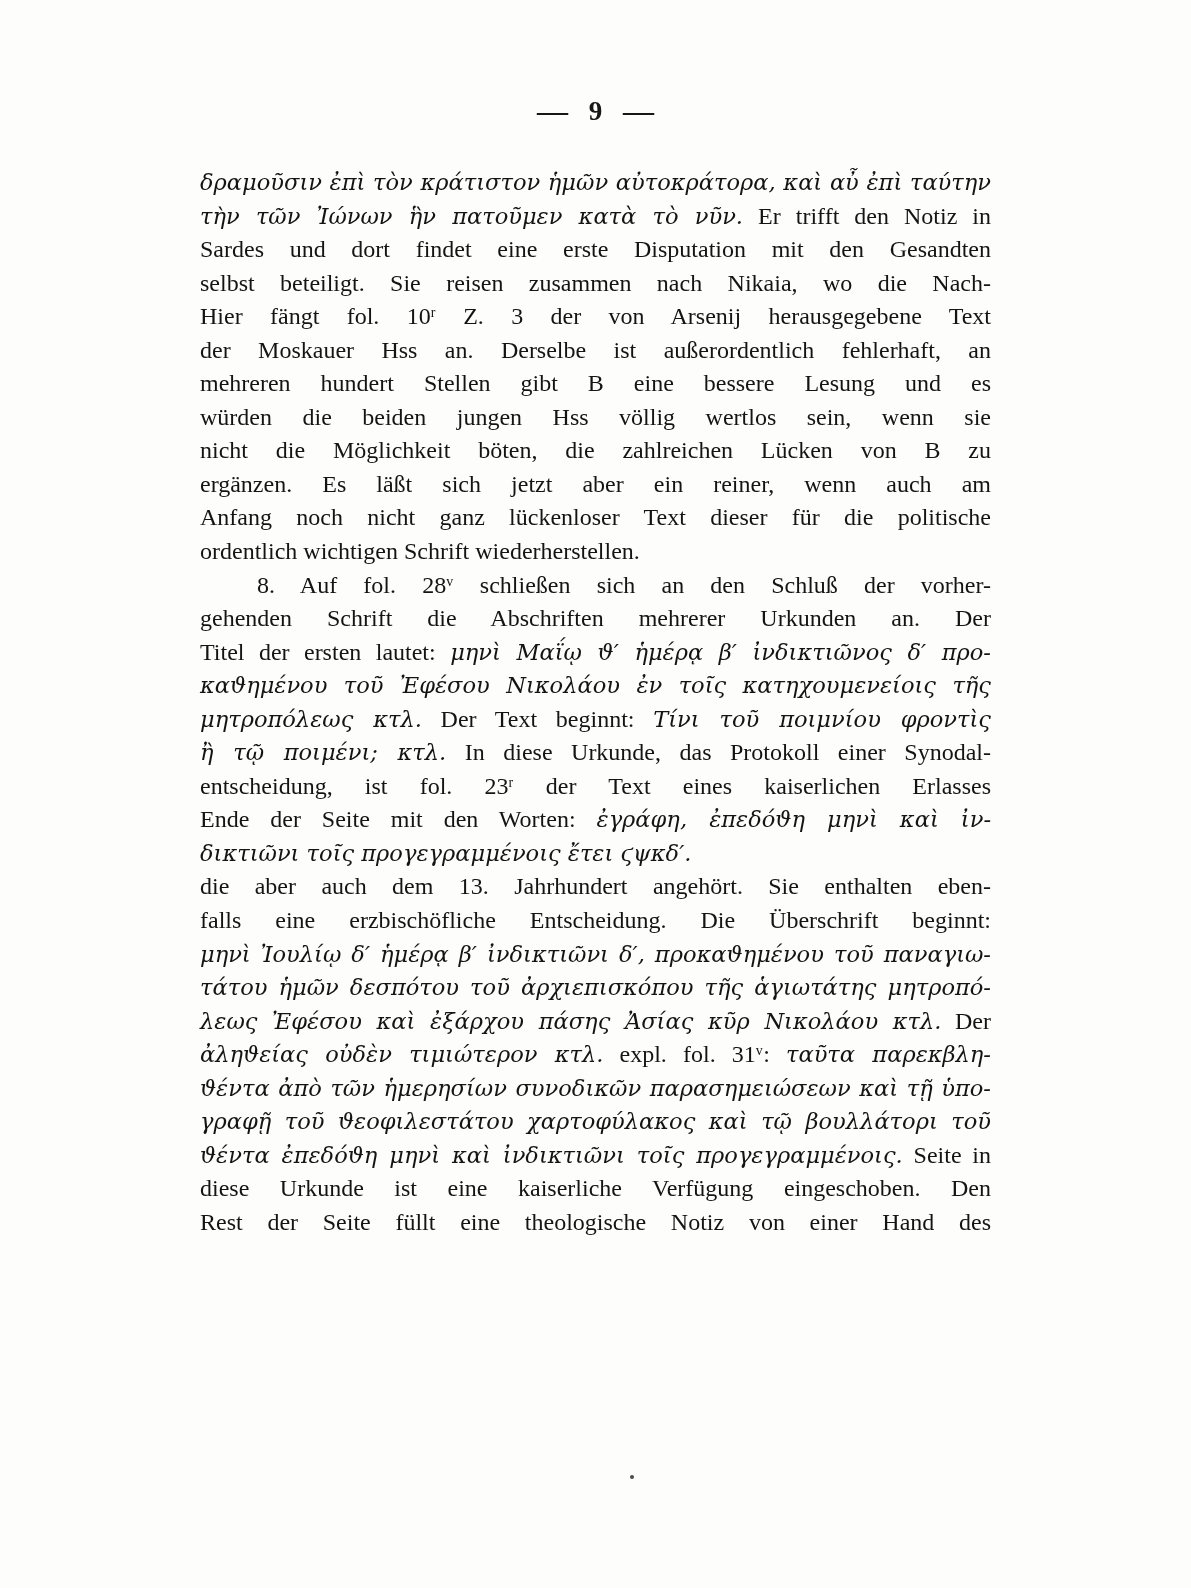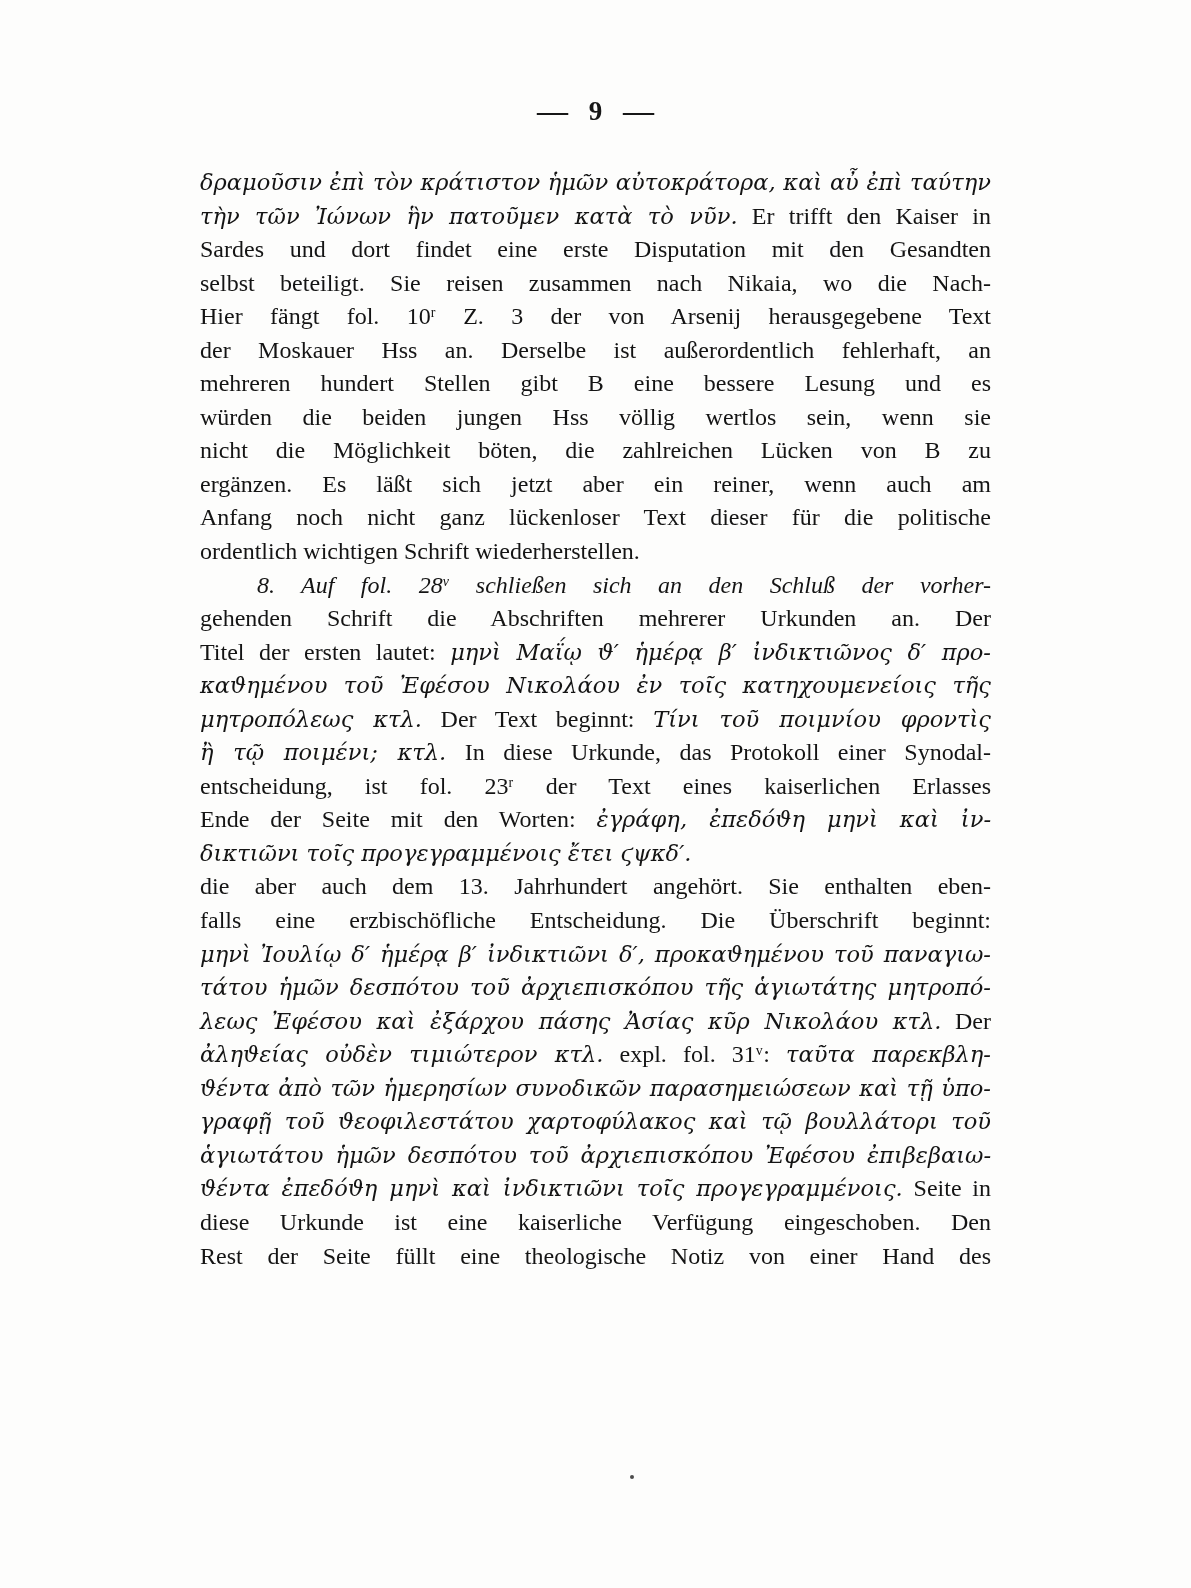--- a/index.html
+++ b/index.html
@@ -51,21 +51,20 @@
     text-align: justify;
     text-align-last: left;
     white-space: normal;
     color: #141414;
   }
   .line.just {
     text-align-last: justify;
   }
   .line.ind {
     text-indent: 57px;
-    font-style: italic;
   }
   .gr {
     font-style: italic;
     font-family: "DejaVu Serif", serif;
     font-size: 0.94em;
     margin-top: 36px;
   }
   sup {
     font-size: 0.58em;
     line-height: 0;
@@ -85,21 +84,21 @@
 </head>
 <body>
 
 <div class="page">
   <div class="page-header">
     <span class="dash">—</span><span class="num">9</span><span class="dash">—</span>
   </div>
 
   <div class="text-block">
       <div class="line just"><span class="gr">δραμοῦσιν ἐπὶ τὸν κράτιστον ἡμῶν αὐτοκράτορα, καὶ αὖ ἐπὶ ταύτην</span></div>
-      <div class="line just"><span class="gr">τὴν τῶν Ἰώνων ἣν πατοῦμεν κατὰ τὸ νῦν.</span><span> Er trifft den Kaiser in</span></div>
+      <div class="line just"><span class="gr">τὴν τῶν Ἰώνων ἣν πατοῦμεν κατὰ τὸ νῦν.</span><span> Er trifft den Notiz in</span></div>
       <div class="line just"><span>Sardes und dort findet eine erste Disputation mit den Gesandten</span></div>
       <div class="line just"><span>selbst beteiligt. Sie reisen zusammen nach Nikaia, wo die Nach-</span></div>
       <div class="line just"><span>Hier fängt fol. 10</span><sup>r</sup><span> Z. 3 der von Arsenij herausgegebene Text</span></div>
       <div class="line just"><span>der Moskauer Hss an. Derselbe ist außerordentlich fehlerhaft, an</span></div>
       <div class="line just"><span>mehreren hundert Stellen gibt B eine bessere Lesung und es</span></div>
       <div class="line just"><span>würden die beiden jungen Hss völlig wertlos sein, wenn sie</span></div>
       <div class="line just"><span>nicht die Möglichkeit böten, die zahlreichen Lücken von B zu</span></div>
       <div class="line just"><span>ergänzen. Es läßt sich jetzt aber ein reiner, wenn auch am</span></div>
       <div class="line just"><span>Anfang noch nicht ganz lückenloser Text dieser für die politische</span></div>
       <div class="line"><span>ordentlich wichtigen Schrift wiederherstellen.</span></div>
@@ -113,20 +112,19 @@
       <div class="line just"><span>Ende der Seite mit den Worten: </span><span class="gr">ἐγράφη, ἐπεδόϑη μηνὶ καὶ ἰν-</span></div>
       <div class="line"><span class="gr">δικτιῶνι τοῖς προγεγραμμένοις ἔτει ϛψκδ′.</span></div>
       <div class="line just"><span>die aber auch dem 13. Jahrhundert angehört. Sie enthalten eben-</span></div>
       <div class="line just"><span>falls eine erzbischöfliche Entscheidung. Die Überschrift beginnt:</span></div>
       <div class="line just"><span class="gr">μηνὶ Ἰουλίῳ δ′ ἡμέρᾳ β′ ἰνδικτιῶνι δ′, προκαϑημένου τοῦ παναγιω-</span></div>
       <div class="line just"><span class="gr">τάτου ἡμῶν δεσπότου τοῦ ἀρχιεπισκόπου τῆς ἁγιωτάτης μητροπό-</span></div>
       <div class="line just"><span class="gr">λεως Ἐφέσου καὶ ἐξάρχου πάσης Ἀσίας κῦρ Νικολάου κτλ.</span><span> Der</span></div>
       <div class="line just"><span class="gr">ἀληϑείας οὐδὲν τιμιώτερον κτλ.</span><span> expl. fol. 31</span><sup>v</sup><span>: </span><span class="gr">ταῦτα παρεκβλη-</span></div>
       <div class="line just"><span class="gr">ϑέντα ἀπὸ τῶν ἡμερησίων συνοδικῶν παρασημειώσεων καὶ τῇ ὑπο-</span></div>
       <div class="line just"><span class="gr">γραφῇ τοῦ ϑεοφιλεστάτου χαρτοφύλακος καὶ τῷ βουλλάτορι τοῦ</span></div>
-      <div class="line just"><span class="gr">ἁγιωτάτου ἡμῶν δεσπότου τοῦ ἀρχιεπισκόπου Ἐφέσου ἐπιβεβαιω-</span></div>
       <div class="line just"><span class="gr">ϑέντα ἐπεδόϑη μηνὶ καὶ ἰνδικτιῶνι τοῖς προγεγραμμένοις.</span><span> Seite in</span></div>
       <div class="line just"><span>diese Urkunde ist eine kaiserliche Verfügung eingeschoben. Den</span></div>
       <div class="line just"><span>Rest der Seite füllt eine theologische Notiz von einer Hand des</span></div>
     </div>
 
   <div class="ink-dot"></div>
 </div>
 
 </body></html>

